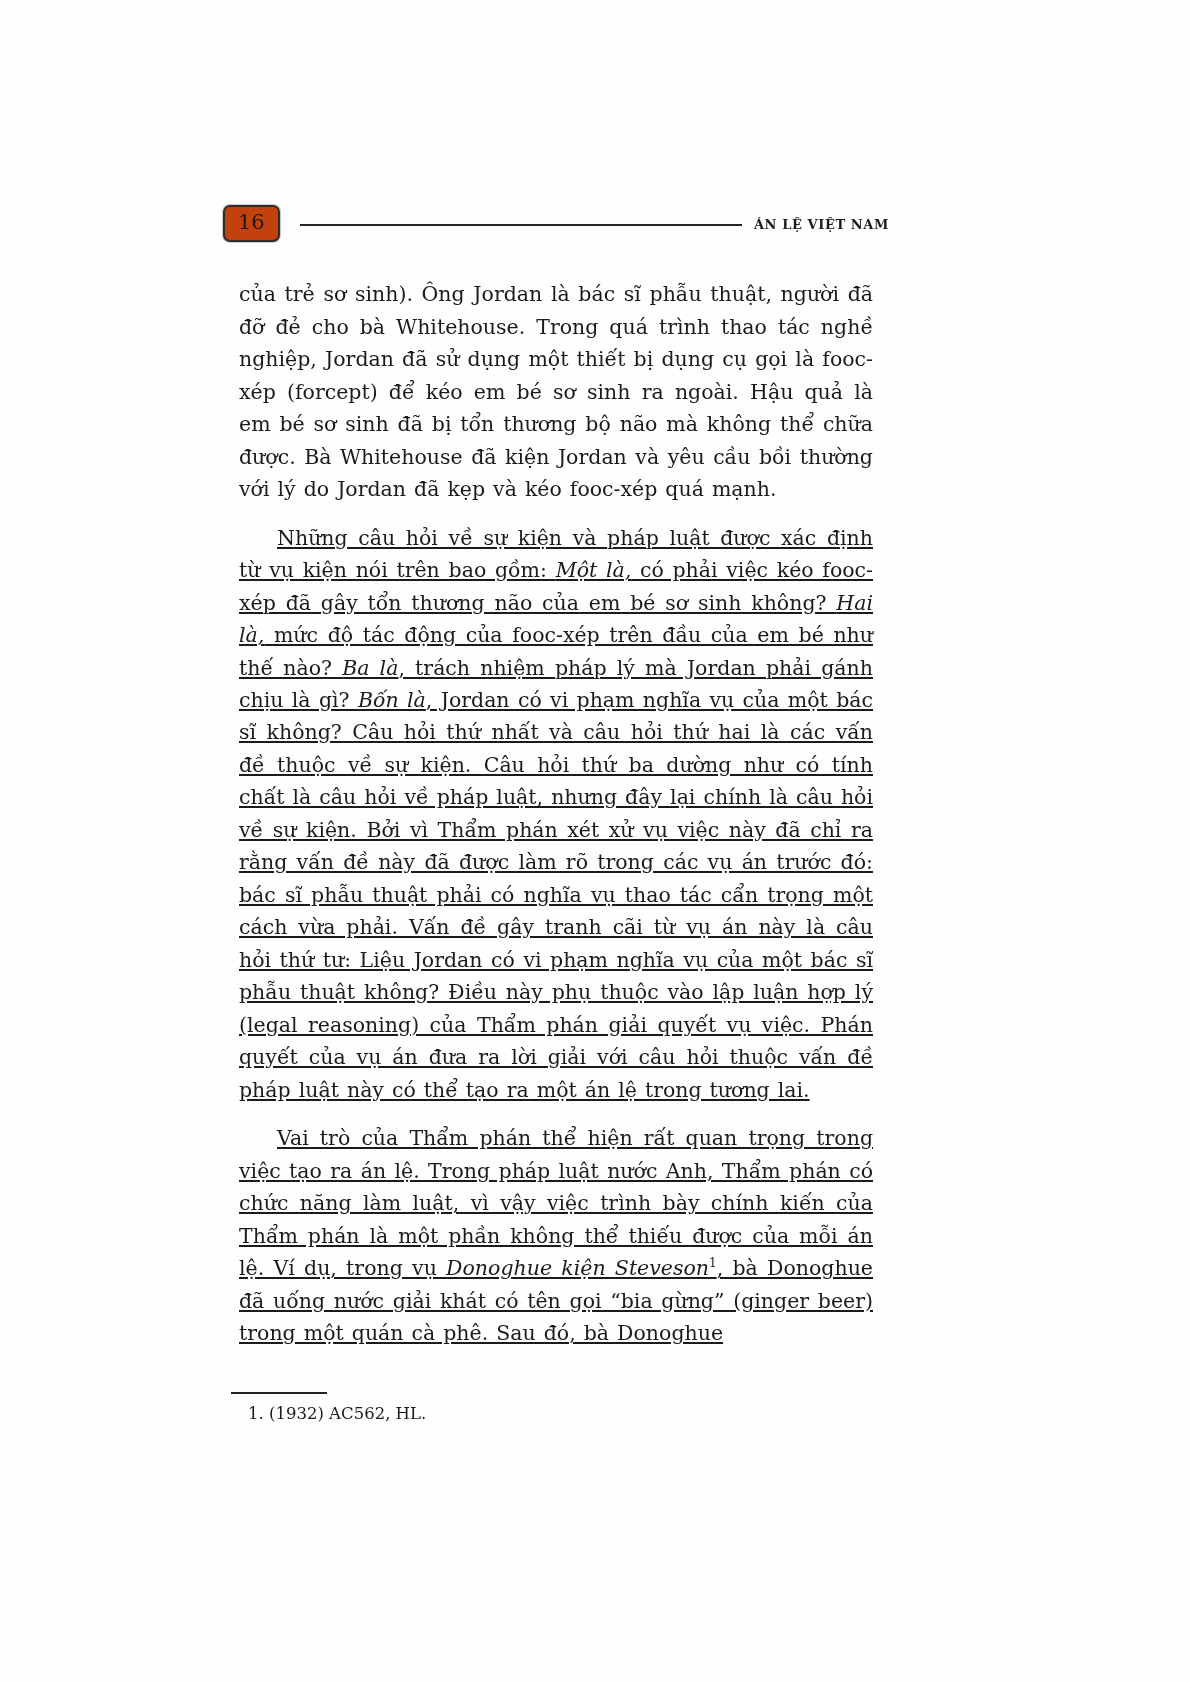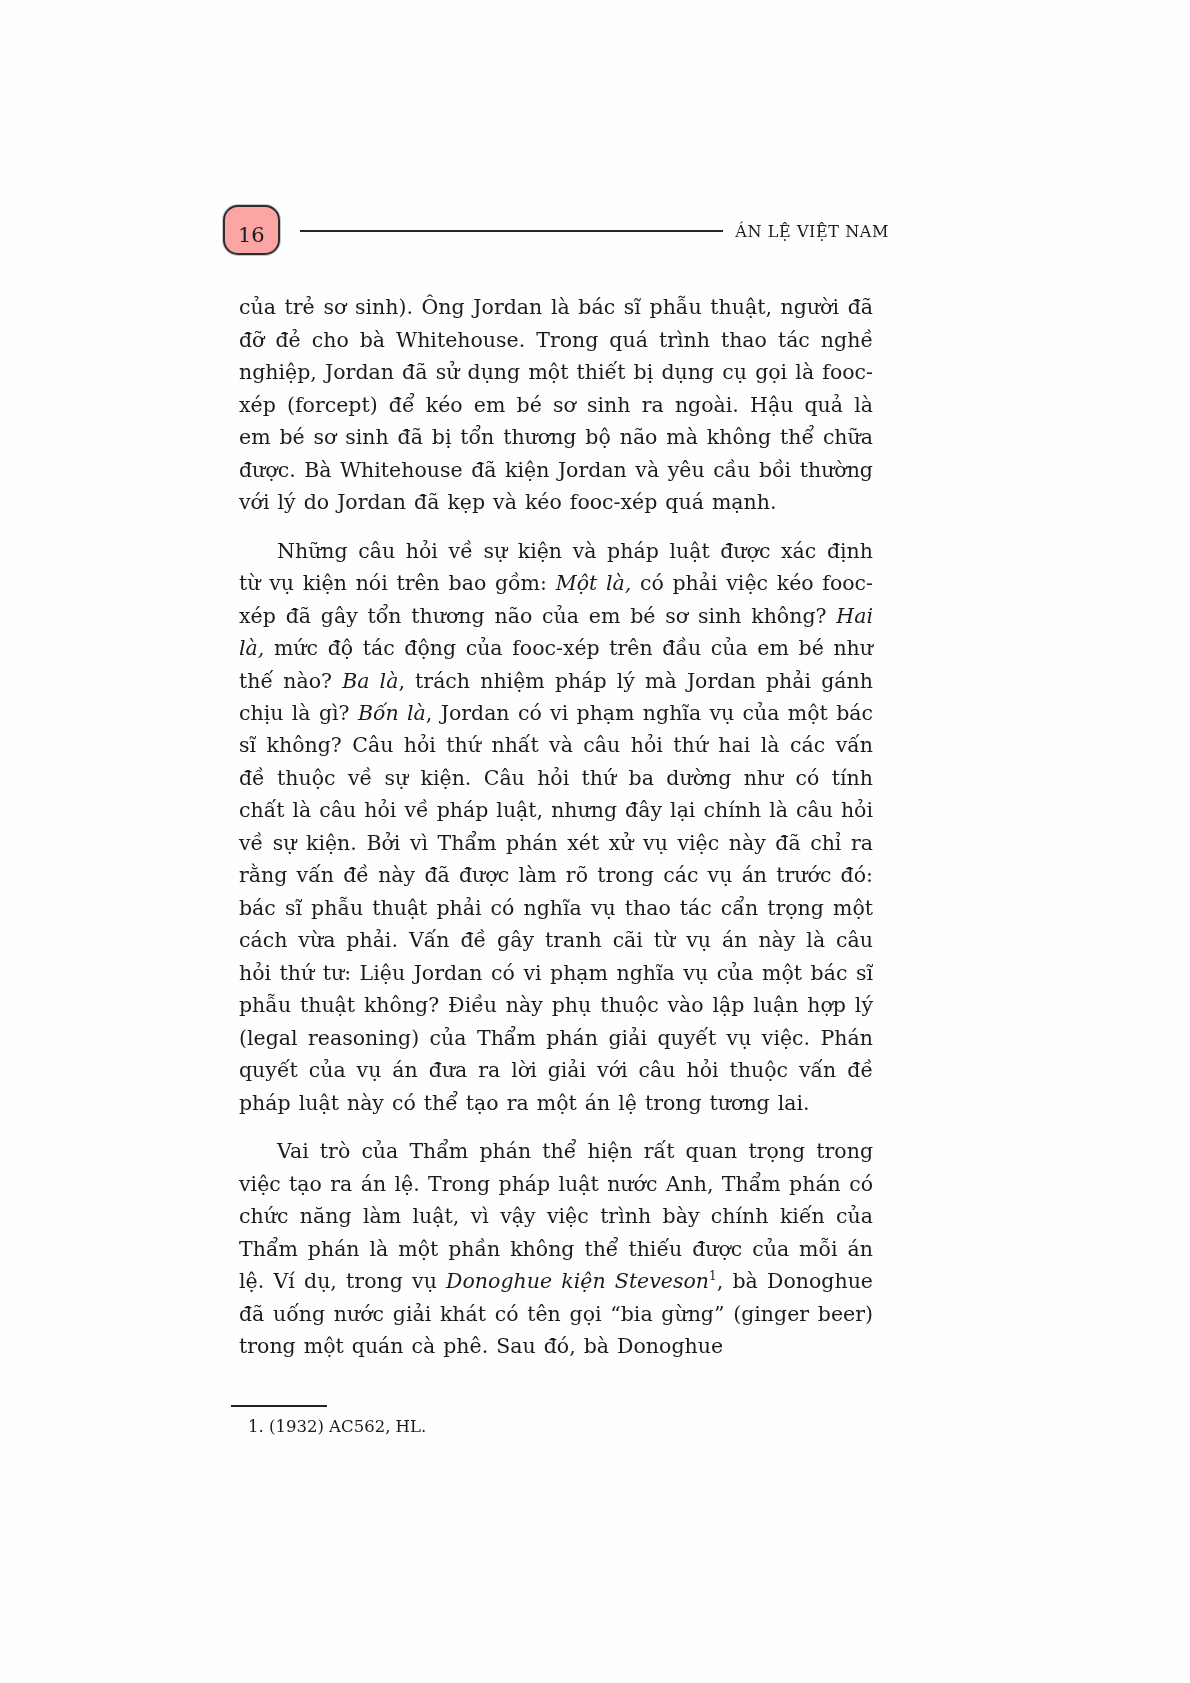--- a/index.html
+++ b/index.html
@@ -23,53 +23,54 @@
     top: 205px;
     width: 666px;
   }
   
   .running-head {
     display: flex;
     align-items: center;
   }
   .pagenum-box {
     border: 2px solid #2e2e2e;
-    border-radius: 15px;
+    border-radius: 7px;
     box-shadow: 0 0 0 1px rgba(40,40,40,.25);
-    padding: 16px 13px 5px 13px;
+    padding: 3px 13px 5px 13px;
     font-size: 21px;
     line-height: 1.2;
-    background: #fca5a5;
+    background: #c2410c;
   }
   .head-rule {
     flex: 1;
     height: 2px;
     background: #262626;
     margin: 2px 12px 0 20px;
   }
   .head-title {
-    font-weight: normal;
-    font-size: 16px;
+    font-weight: bold;
+    font-size: 13px;
     letter-spacing: 0.6px;
     white-space: nowrap;
     padding-top: 2px;
   }
   
   .body-text {
     margin-top: 36px;
   }
   .para {
     margin: 16px;
     font-size: 20.5px;
     line-height: 1.585;
     text-align: justify;
     word-spacing: 1.5px;
   }
   .para.indent {
     text-indent: 38px;
+    text-decoration: underline;
   }
   .para sup {
     font-size: 12px;
     line-height: 0;
     font-style: normal;
   }
   
   .footnote-section {
     margin-top: 42px;
   }

